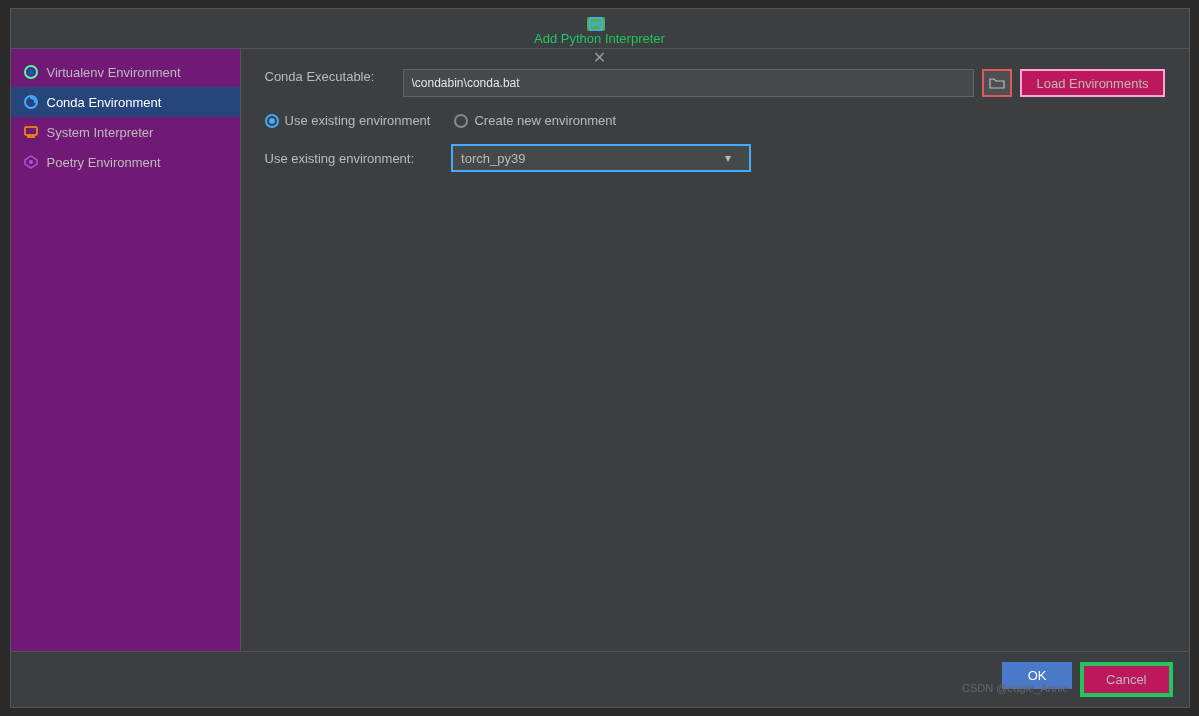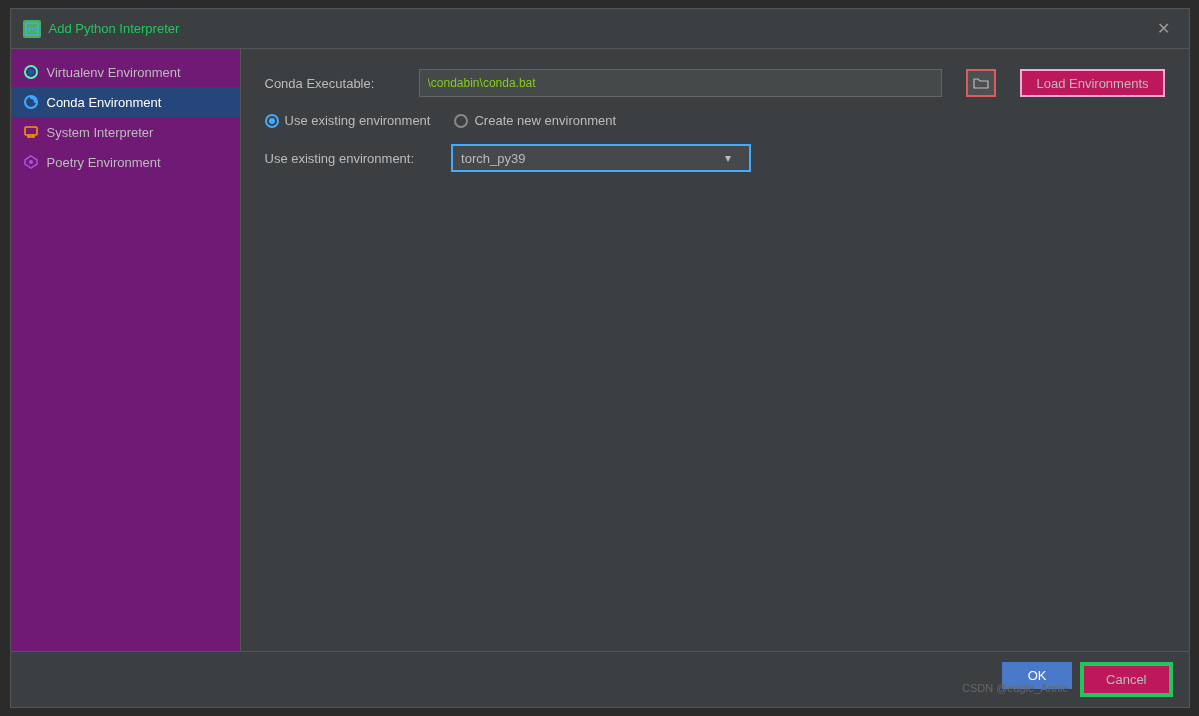--- a/index.html
+++ b/index.html
@@ -23,20 +23,21 @@
       flex-direction: column;
       position: relative;
     }
     .title-bar {
       background: #3c3f41;
       display: flex;
       align-items: center;
       padding: 8px 12px;
       border-bottom: 1px solid #555;
       height: 40px;
+      flex-direction: column;
     }
     .title-bar-icon {
       width: 18px;
       height: 18px;
       margin-right: 8px;
       background: #4CAF50;
       border-radius: 2px;
       display: flex;
       align-items: center;
       justify-content: center;
@@ -88,22 +89,22 @@
     }
     .main-content {
       flex: 1;
       padding: 20px 24px;
       display: flex;
       flex-direction: column;
       gap: 16px;
     }
     .field-row {
       display: flex;
-      align-items: center;
-      gap: 24px;
+      align-items: flex-start;
+      gap: 8px;
     }
     .field-label {
       color: #bbb;
       font-size: 13px;
       white-space: nowrap;
       min-width: 130px;
     }
     .field-input {
       flex: 1;
       background: #45494a;
@@ -307,21 +308,21 @@
           </svg>
         </div>
         <span>Poetry Environment</span>
       </div>
     </div>
 
     <div class="main-content">
 
       <div class="field-row">
         <span class="field-label">Conda Executable:</span>
-        <input class="field-input" type="text" value="\condabin\conda.bat" style="color: #84cc16; background: rgb(69, 73, 74);">
+        <input class="field-input" type="text" value="\condabin\conda.bat" style="color: #e5e5e5; background: rgb(69, 73, 74);">
         <button class="btn-folder" title="Browse">
           <svg width="16" height="14" viewBox="0 0 16 14" fill="none">
             <path d="M1 3 L1 12 L15 12 L15 5 L7 5 L5 3 Z" stroke="#bbb" stroke-width="1.2" fill="none"></path>
           </svg>
         </button>
         <button class="btn-load">Load Environments</button>
       </div>
 
       <div class="radio-row">
         <label class="radio-option">

